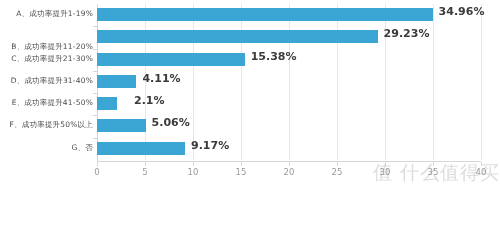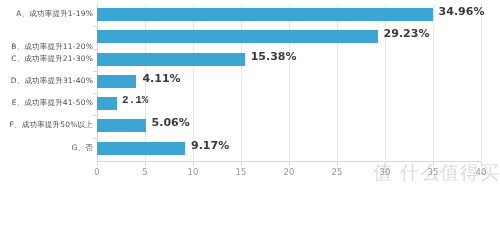--- a/index.html
+++ b/index.html
@@ -114,21 +114,21 @@
       <div class="row" style="top: 44.5714px; height: 22.2857px;">
         <div class="bar" style="width: 147.648px; background: rgb(59, 166, 212);"></div>
         <div class="val" style="left: 153.648px; color: rgb(58, 58, 58);">15.38%</div>
       </div>
       <div class="row" style="top: 66.8571px; height: 22.2857px;">
         <div class="bar" style="width: 39.456px; background: rgb(59, 166, 212);"></div>
         <div class="val" style="left: 45.456px; color: rgb(58, 58, 58);">4.11%</div>
       </div>
       <div class="row" style="top: 89.1429px; height: 22.2857px;">
         <div class="bar" style="width: 20.16px; background: rgb(59, 166, 212);"></div>
-        <div class="val" style="left: 25px; color: rgb(58, 58, 58); font-family: Liberation Mono, monospace;">2.1%</div>
+        <div class="val" style="left: 37px; color: rgb(58, 58, 58);">2.1%</div>
       </div>
       <div class="row" style="top: 111.429px; height: 22.2857px;">
         <div class="bar" style="width: 48.576px; background: rgb(59, 166, 212);"></div>
         <div class="val" style="left: 54.576px; color: rgb(58, 58, 58);">5.06%</div>
       </div>
       <div class="row" style="top: 133.714px; height: 22.2857px;">
         <div class="bar" style="width: 88.032px; background: rgb(59, 166, 212);"></div>
         <div class="val" style="left: 94.032px; color: rgb(58, 58, 58);">9.17%</div>
       </div>
     </div>

